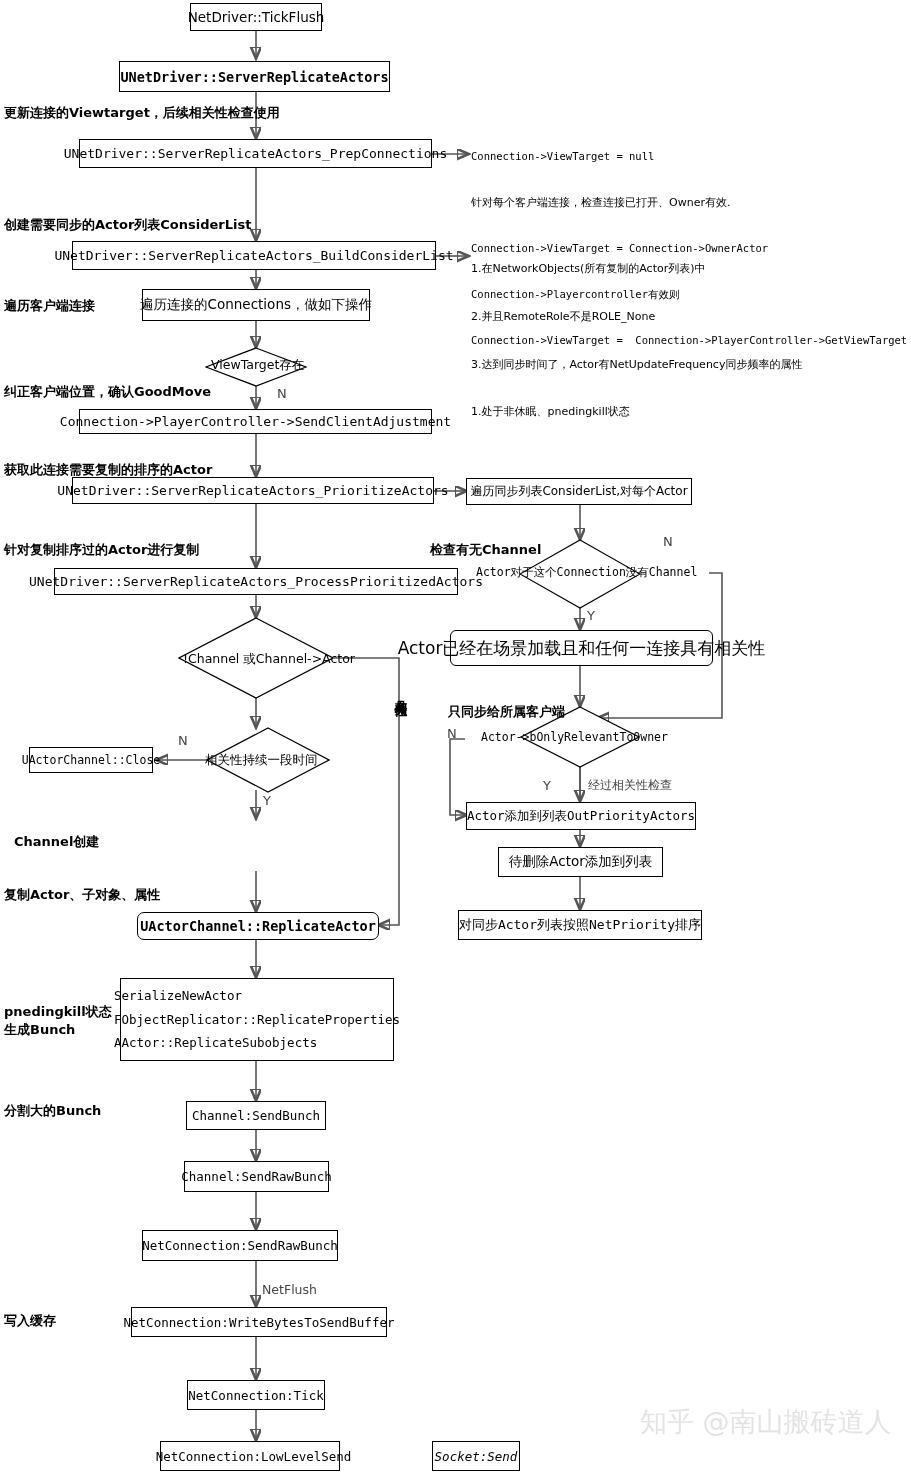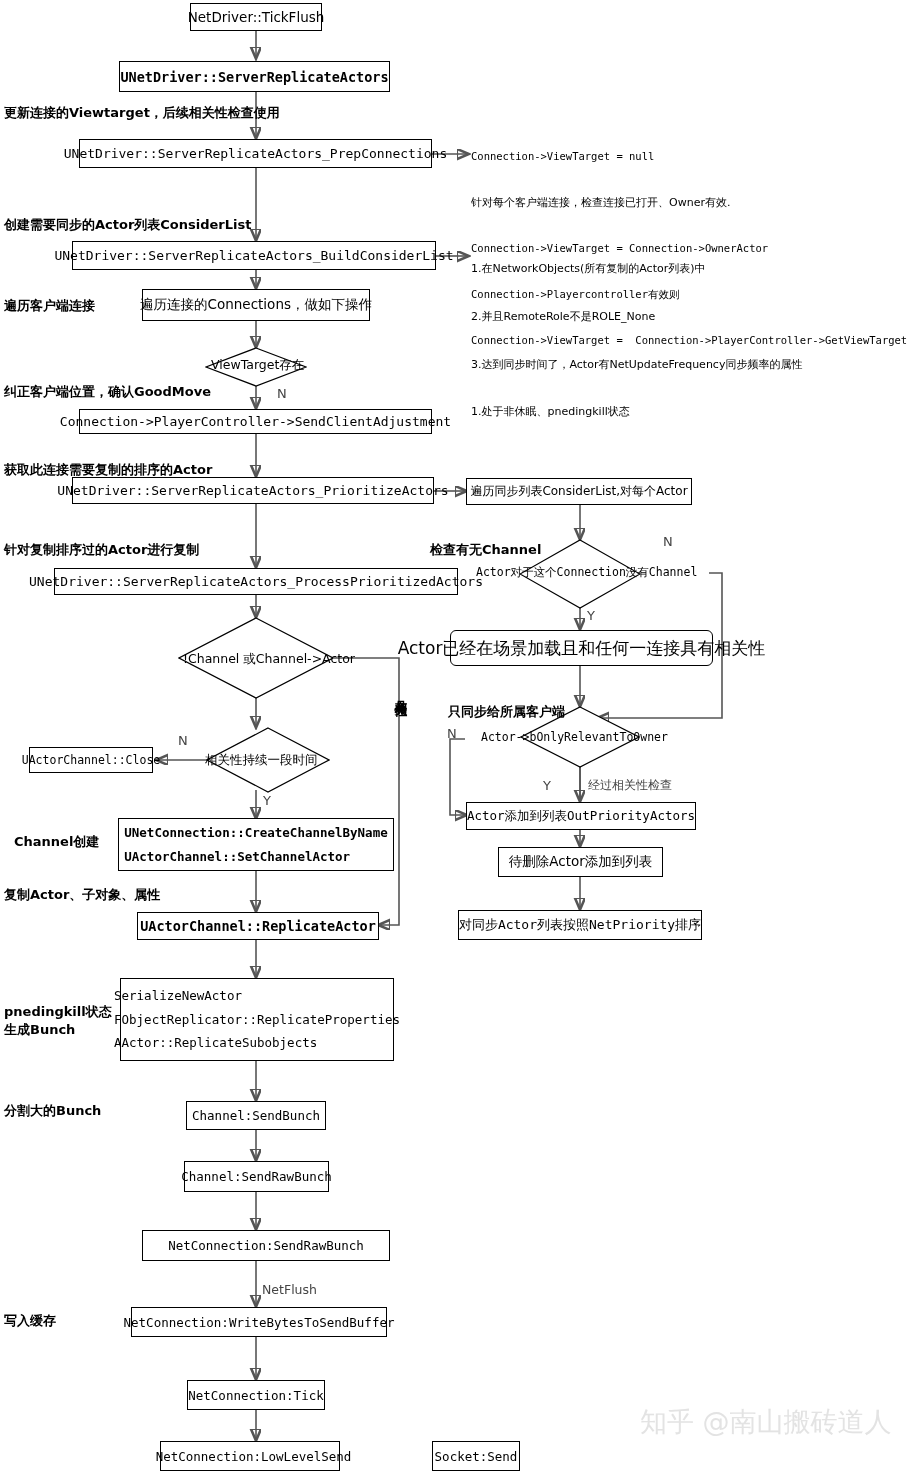--- a/index.html
+++ b/index.html
@@ -203,64 +203,58 @@
   </div>
 
   <div class="node mono" style="left:54px;top:568px;width:404px;height:27px;font-size:13px;">
     <span>UNetDriver::ServerReplicateActors_ProcessPrioritizedActors</span>
   </div>
 
   <div class="node mono" style="left:29px;top:747px;width:124px;height:26px;font-size:11.5px;">
     <span>UActorChannel::Close</span>
   </div>
 
-  <div class="node mono bold" style="left:118px;top:818px;width:276px;height:53px;font-size:12.5px;">
-    <span class="multi">
-      <span class="ln">UNetConnection::CreateChannelByName</span>
-      <span class="ln">UActorChannel::SetChannelActor</span>
-    </span>
-  </div>
-
-  <div class="node mono bold" style="left:137px;top:912px;width:242px;height:28px;font-size:13.5px;">
+
+  <div class="node mono bold" style="left:137px;top:912px;width:242px;height:28px;font-size:13.5px;border-radius:7px;">
     <span>UActorChannel::ReplicateActor</span>
   </div>
 
   <div class="node mono" style="left:120px;top:978px;width:274px;height:83px;font-size:12.5px;">
     <span class="multi">
       <span class="ln">SerializeNewActor</span>
       <span class="ln">FObjectReplicator::ReplicateProperties</span>
       <span class="ln">AActor::ReplicateSubobjects</span>
     </span>
   </div>
 
   <div class="node mono" style="left:186px;top:1101px;width:140px;height:29px;font-size:12.5px;">
     <span>Channel:SendBunch</span>
   </div>
 
   <div class="node mono" style="left:184px;top:1161px;width:145px;height:31px;font-size:12.5px;">
     <span>Channel:SendRawBunch</span>
   </div>
 
-  <div class="node mono" style="left:142px;top:1230px;width:248px;height:31px;font-size:12.5px;">
+  <div class="node mono" style="left:142px;top:1230px;width:196px;height:31px;font-size:12.5px;">
     <span>NetConnection:SendRawBunch</span>
   </div>
 
   <div class="node mono" style="left:131px;top:1307px;width:256px;height:30px;font-size:12.5px;">
     <span>NetConnection:WriteBytesToSendBuffer</span>
   </div>
 
   <div class="node mono" style="left:187px;top:1380px;width:138px;height:30px;font-size:12.5px;">
     <span>NetConnection:Tick</span>
   </div>
 
   <div class="node mono" style="left:160px;top:1441px;width:180px;height:30px;font-size:12.5px;padding-left:7px;">
     <span>NetConnection:LowLevelSend</span>
   </div>
 
-  <div class="node mono" style="left:432px;top:1441px;width:88px;height:30px;font-size:12.5px;">
+  <div class="node mono" style="left:432px;top:1441px;width:88px;height:30px;font-size:12.5px;font-style:italic;">
     <span>Socket:Send</span>
   </div>
 
   <div class="node dsans" style="left:466px;top:478px;width:226px;height:27px;font-size:12px;">
     <span>遍历同步列表ConsiderList,对每个Actor</span>
   </div>
 
   <div class="node dsans" style="left:450px;top:630px;width:263px;height:36px;font-size:17px;border-radius:6px;">
     <span>Actor已经在场景加载且和任何一连接具有相关性</span>
   </div>

